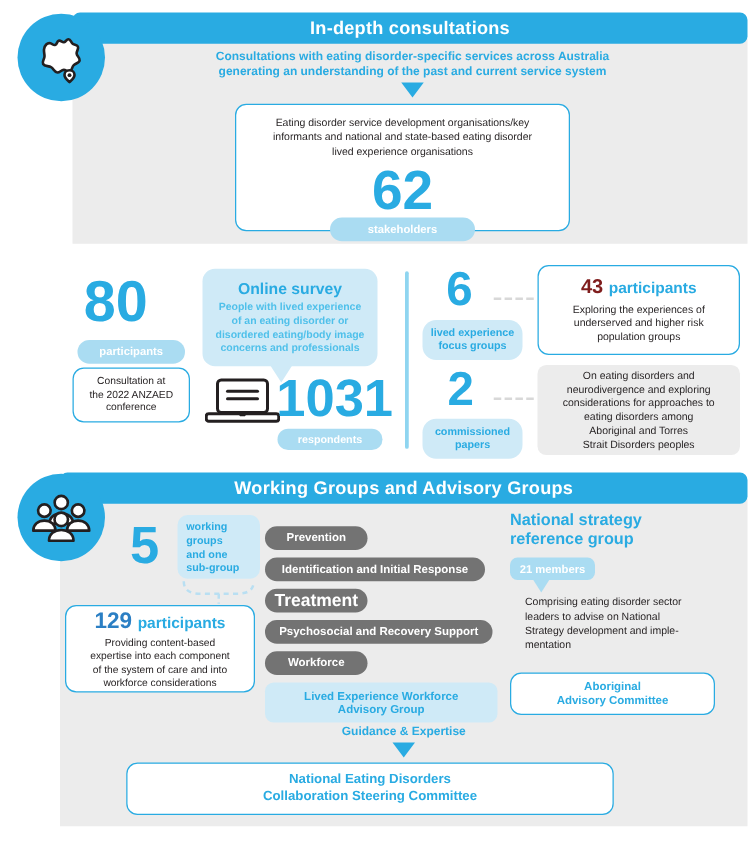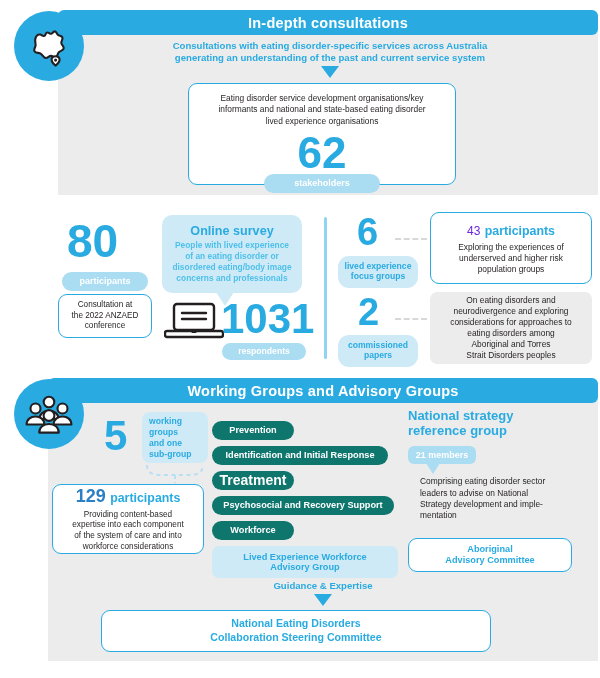--- a/index.html
+++ b/index.html
@@ -48,21 +48,21 @@
   }
 
   
   .pill {
     position: absolute; border-radius: 11px;
     display: flex; align-items: center; justify-content: center;
     text-align: center; line-height: 1.12;
   }
   .pill-lt { background: #aadcf2; color: #ffffff; font-weight: bold; }
   .pill-pale { background: #cfeaf7; color: #29abe2; font-weight: bold; }
-  .pill-solid { background: #0f766e; color: #ffffff; font-weight: bold; }
+  .pill-solid { background: #737373; color: #ffffff; font-weight: bold; }
 
   
   .bignum { position: absolute; font-weight: bold; color: #29abe2; line-height: .9; }
 
   
   .tri-dn {
     position: absolute; width: 0; height: 0;
     border-left: 9px solid transparent;
     border-right: 9px solid transparent;
   }
@@ -167,21 +167,21 @@
 
   <div class="bignum" style="left:357px; top:215px; font-size:38px;">6</div>
   <div class="dash" style="left:395px; top:238px; width:32px;"></div>
   <div class="pill pill-pale" style="left:338px; top:256px; width:80px; height:32px; font-size:8.6px; flex-direction:column;">
     <span>lived experience</span>
     <span>focus groups</span>
   </div>
 
   <div class="wbox" style="left:430px; top:212px; width:162px; height:72px;">
     <div style="margin-bottom:3px;">
-      <span style="font-size:12px; font-weight:normal; color:#6d28d9;">43</span>
+      <span style="font-size:16px; font-weight:bold; color:#7f1d1d;">43</span>
       <span style="font-size:12.4px; font-weight:bold; color:#29abe2;">participants</span>
     </div>
     <div style="text-align:center; font-size:8.4px; color:#231f20; line-height:1.3;">
       <div>Exploring the experiences of</div>
       <div>underserved and higher risk</div>
       <div>population groups</div>
     </div>
   </div>
 
   <div class="bignum" style="left:358px; top:295px; font-size:38px;">2</div>

